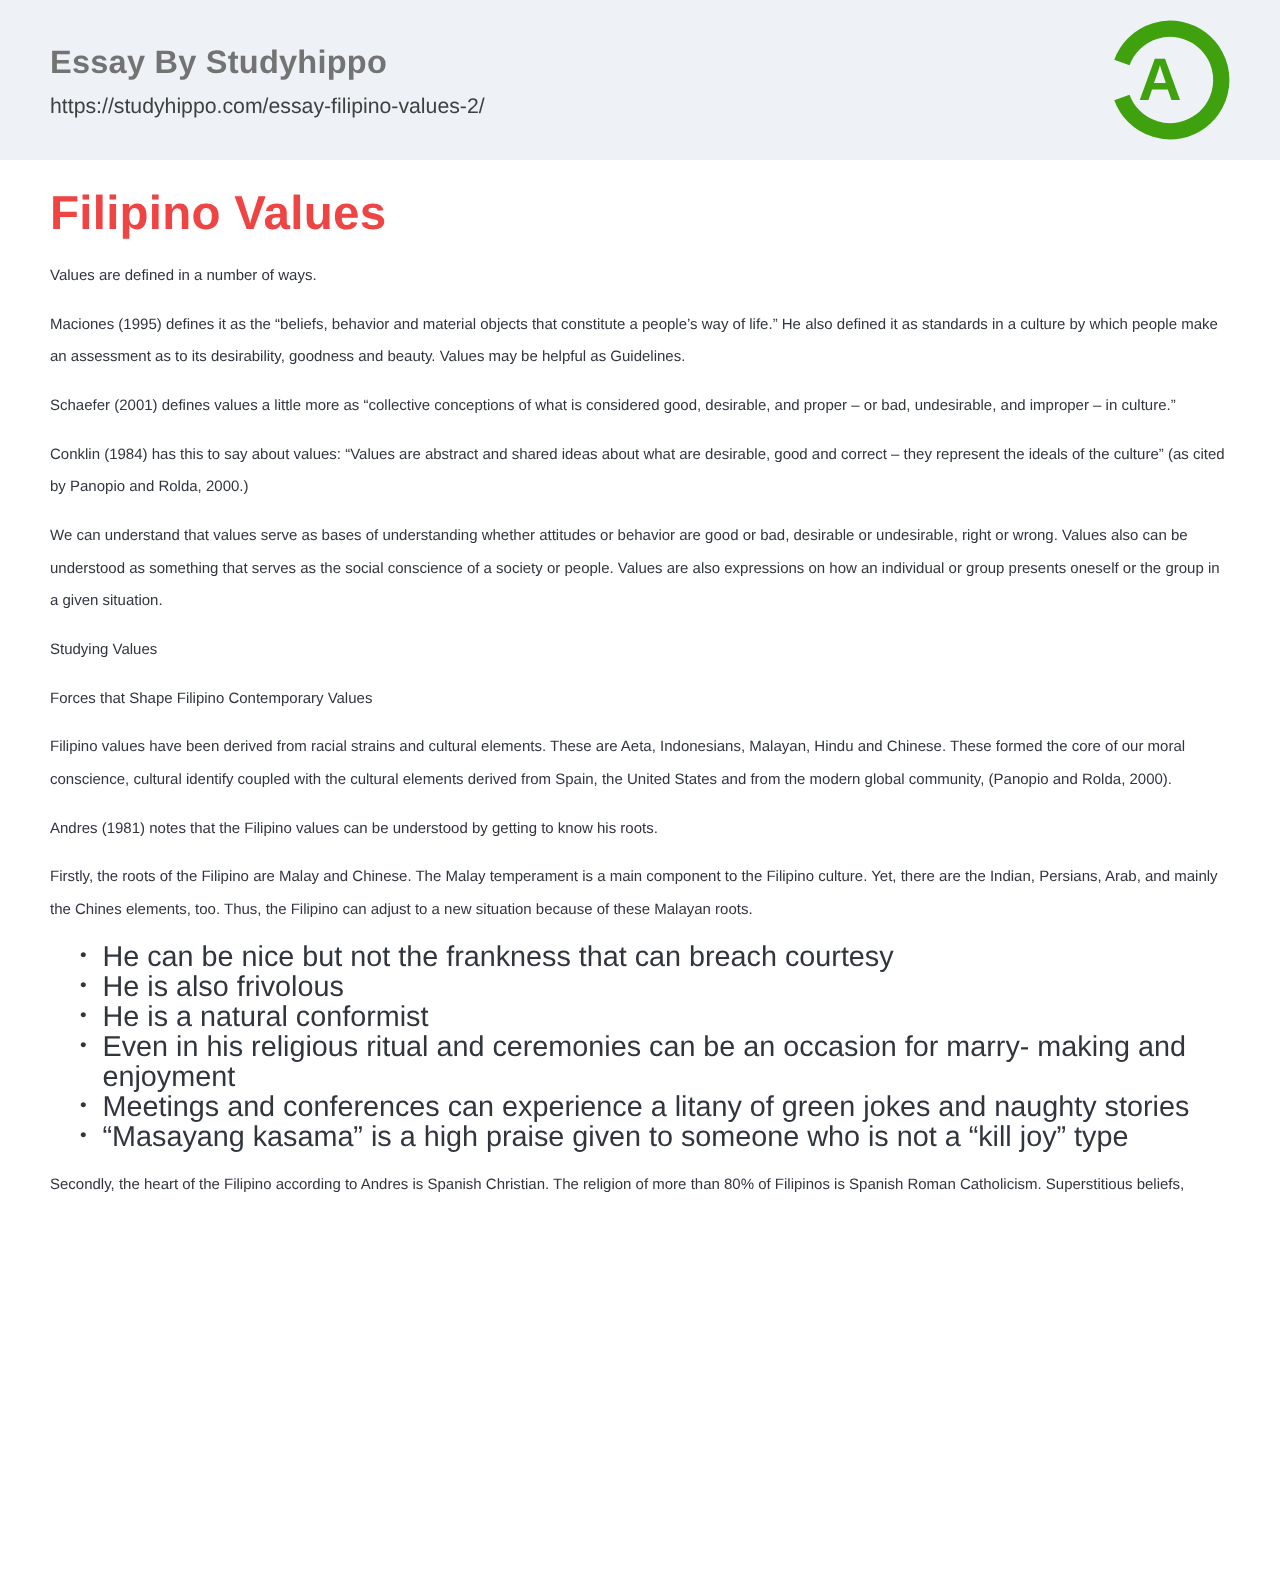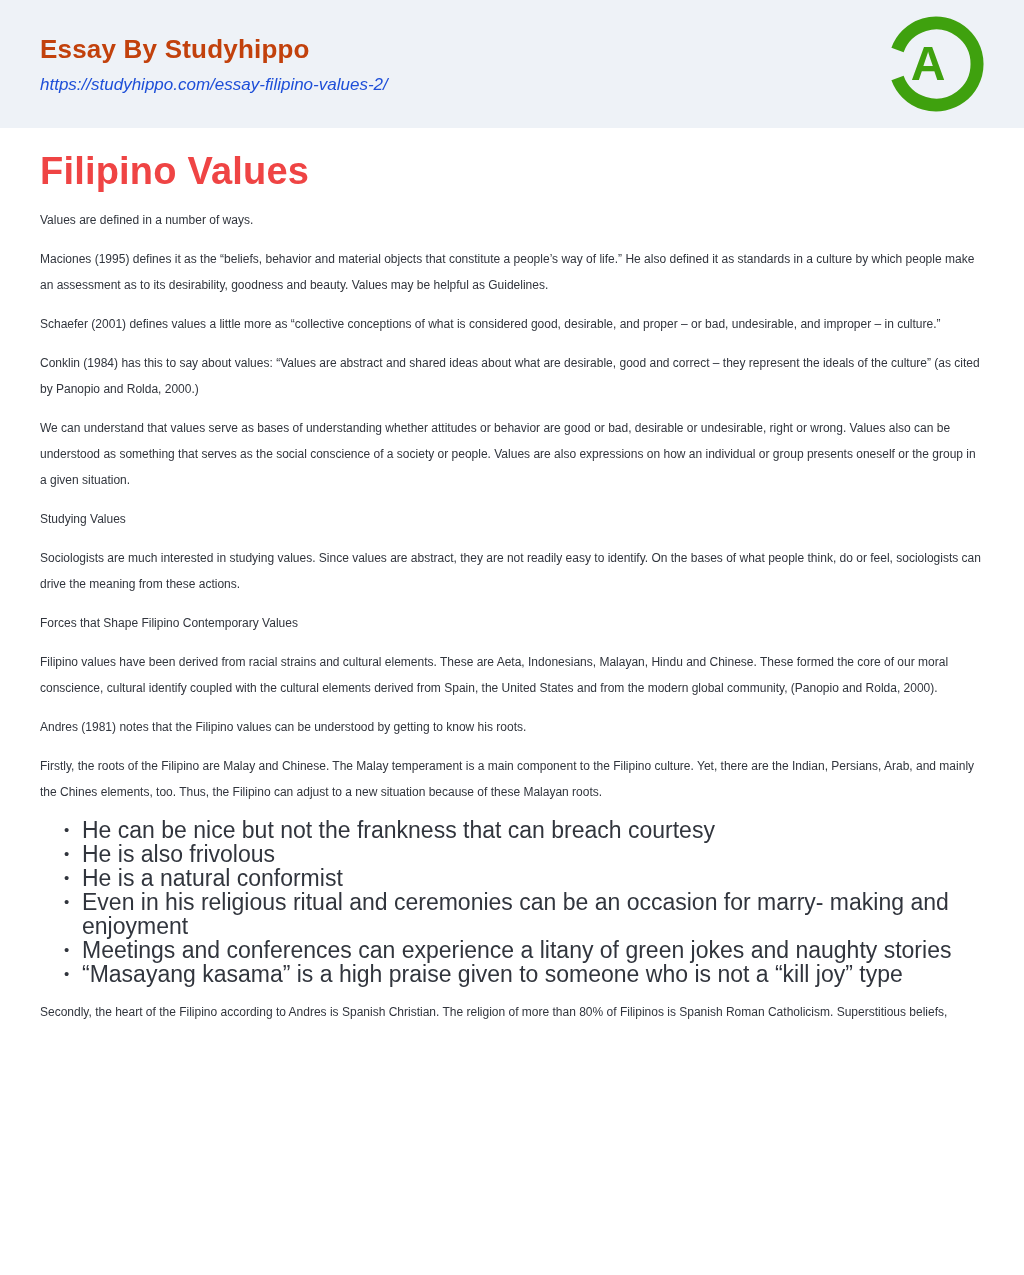--- a/index.html
+++ b/index.html
@@ -18,28 +18,27 @@
     background: #eef2f7;
     display: flex;
     align-items: center;
     justify-content: space-between;
     padding: 0 40px;
   }
   .header-text { display: flex; flex-direction: column; gap: 10px; }
   .site-title {
     font-size: 26px;
     font-weight: bold;
-    color: #c2410c;
+    color: #737373;
     letter-spacing: 0.2px;
   }
   .site-url {
     font-size: 17px;
-    color: #1d4ed8;
+    color: #404040;
     text-decoration: none;
-    font-style: italic;
   }
   .logo { width: 96px; height: 96px; flex: 0 0 auto; }
   .content {
     padding: 20px 40px 0 40px;
   }
   .page-title {
     font-size: 38px;
     font-weight: 800;
     color: #ef4444;
     letter-spacing: 0.2px;
@@ -89,21 +88,20 @@
 
 <main class="content">
   <h1 class="page-title">Filipino Values</h1>
 
   <p>Values are defined in a number of ways.</p>
   <p>Maciones (1995) defines it as the “beliefs, behavior and material objects that constitute a people’s way of life.” He also defined it as standards in a culture by which people make an assessment as to its desirability, goodness and beauty. Values may be helpful as Guidelines.</p>
   <p>Schaefer (2001) defines values a little more as “collective conceptions of what is considered good, desirable, and proper – or bad, undesirable, and improper – in culture.”</p>
   <p>Conklin (1984) has this to say about values: “Values are abstract and shared ideas about what are desirable, good and correct – they represent the ideals of the culture” (as cited by Panopio and Rolda, 2000.)</p>
   <p>We can understand that values serve as bases of understanding whether attitudes or behavior are good or bad, desirable or undesirable, right or wrong. Values also can be understood as something that serves as the social conscience of a society or people. Values are also expressions on how an individual or group presents oneself or the group in a given situation.</p>
   <p>Studying Values</p>
-  <p>Sociologists are much interested in studying values. Since values are abstract, they are not readily easy to identify. On the bases of what people think, do or feel, sociologists can drive the meaning from these actions.</p>
   <p>Forces that Shape Filipino Contemporary Values</p>
   <p>Filipino values have been derived from racial strains and cultural elements. These are Aeta, Indonesians, Malayan, Hindu and Chinese. These formed the core of our moral conscience, cultural identify coupled with the cultural elements derived from Spain, the United States and from the modern global community, (Panopio and Rolda, 2000).</p>
   <p>Andres (1981) notes that the Filipino values can be understood by getting to know his roots.</p>
   <p>Firstly, the roots of the Filipino are Malay and Chinese. The Malay temperament is a main component to the Filipino culture. Yet, there are the Indian, Persians, Arab, and mainly the Chines elements, too. Thus, the Filipino can adjust to a new situation because of these Malayan roots.</p>
 
   <ul>
     <li>He can be nice but not the frankness that can breach courtesy</li>
     <li>He is also frivolous</li>
     <li>He is a natural conformist</li>
     <li>Even in his religious ritual and ceremonies can be an occasion for marry- making and enjoyment</li>

